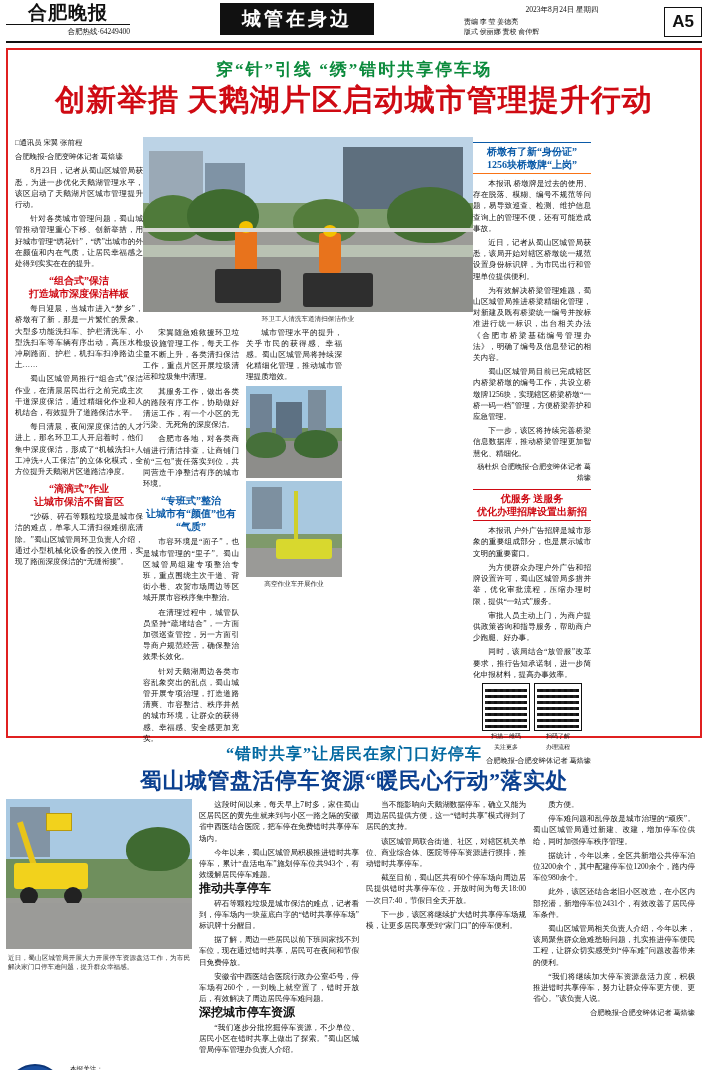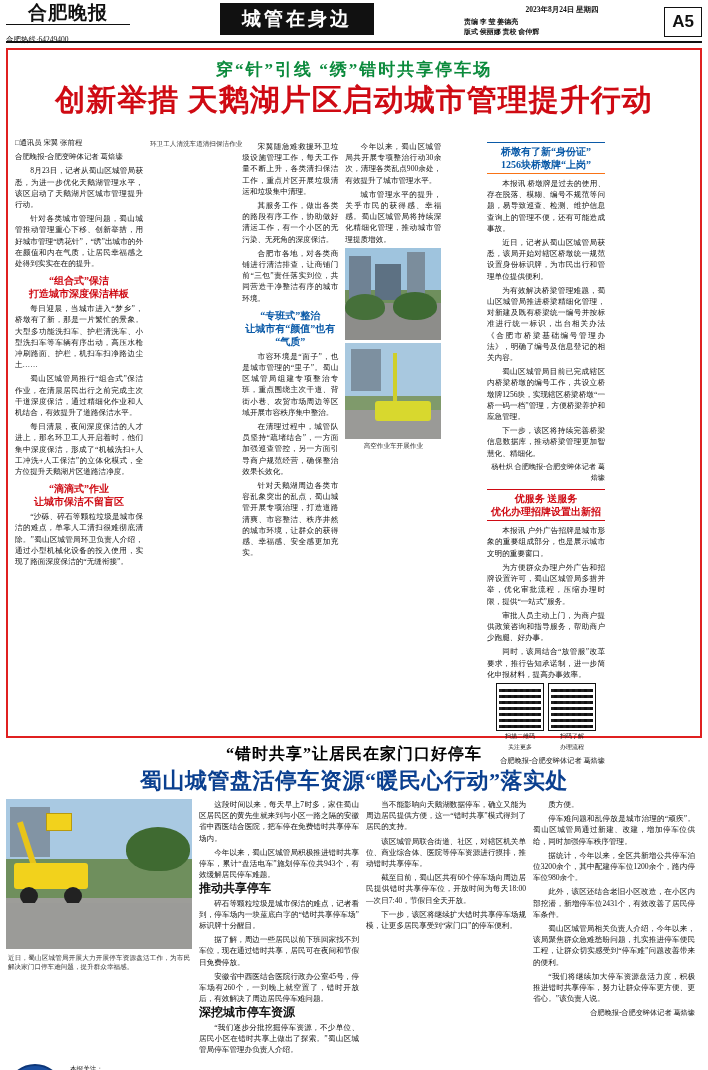--- a/index.html
+++ b/index.html
@@ -15,31 +15,31 @@
 
   
   .masthead { display:flex; align-items:stretch; height:40px; padding:3px 6px 0 6px; }
   .logo-box { width:124px; }
   .logo-title {
     font-family:"Liberation Serif", serif;
     font-weight:bold; font-size:19px; letter-spacing:1px;
     border-bottom:1.5px solid #111; padding-bottom:1px; line-height:20px;
     text-align:center;
   }
-  .logo-sub { font-size:7.5px; margin-top:10px; text-align:left; letter-spacing:0; }
+  .logo-sub { font-size:7.5px; margin-top:2px; text-align:right; letter-spacing:0; }
   .head-banner {
     flex:1; display:flex; align-items:flex-start; justify-content:center;
     margin:0 6px;
   }
   .head-banner .band {
     background:#111; color:#fff; font-weight:bold; font-size:19px;
     letter-spacing:3px; padding:3px 22px;
     font-family:"Liberation Sans", sans-serif;
   }
-  .head-right { width:196px; font-size:7px; line-height:10px; text-align:left; padding-top:2px;font-weight:bold; }
+  .head-right { width:196px; font-size:7px; line-height:10px; text-align:left; padding-top:2px; }
   .head-right .date { text-align:center; font-size:7.5px; margin-bottom:2px; }
   .head-right .credits { display:flex; gap:8px; }
   .head-right .credits div { white-space:nowrap; }
   .page-no {
     width:38px; border:1px solid #111; margin-left:4px;
     display:flex; align-items:center; justify-content:center;
     font-weight:bold; font-size:17px; font-family:"Liberation Sans", sans-serif;
     height:30px; align-self:center;
   }
   .rule { height:2px; background:#111; margin:1px 6px 0 6px; }
@@ -51,26 +51,26 @@
   }
   .kicker {
     text-align:center; font-size:17px; font-weight:bold; color:#0b8a3c;
     letter-spacing:2px; margin:2px 0 2px 0;
   }
   .headline {
     text-align:center; font-size:30px; font-weight:bold; color:#cf0a13;
     letter-spacing:1px; line-height:34px; margin-bottom:5px;
     font-family:"Liberation Serif", serif;
   }
-  .cols { display:flex; gap:7px; height:610px;margin-top:20px; }
+  .cols { display:flex; gap:0; height:610px;margin-top:20px; }
   .col { font-size:7.6px; line-height:11.2px; text-align:justify; }
   .col p { margin:0 0 3px 0; text-indent:2em; }
   .col .byline { text-indent:0; font-size:7.4px; }
   .col-1 { width:128px; }
-  .col-mid { width:330px; display:flex; flex-direction:row; }
+  .col-mid { width:330px; display:flex; flex-direction:column; }
   .col-2 { width:96px; }
   .col-3 { width:96px; }
   .col-r { width:118px; }
 
   .subhead {
     text-align:center; font-weight:bold; font-size:10px; color:#0a5aa8;
     margin:5px 0 3px 0; line-height:13px;
   }
   .subhead.red { color:#cf0a13; }
   .subhead-box {
@@ -104,21 +104,21 @@
   .qr { width:46px; height:46px; background:
       repeating-linear-gradient(0deg,#111 0 3px,#fff 3px 6px),
       repeating-linear-gradient(90deg,#111 0 3px,transparent 3px 6px);
       background-blend-mode:screen; border:2px solid #fff; outline:1px solid #111;
   }
   .qr-row { display:flex; gap:6px; justify-content:center; margin-top:4px; }
   .qr-lab { font-size:6px; text-align:center; width:46px; margin-top:1px; }
 
   
   .bottom { margin:6px 6px 0 6px; position:relative; }
-  .b-kicker { text-align:center; font-size:16px; font-weight:bold; color:#000000; letter-spacing:1px; }
+  .b-kicker { text-align:center; font-size:16px; font-weight:bold; color:#0369a1; letter-spacing:1px; }
   .b-headline {
     text-align:center; font-size:22px; font-weight:bold; color:#0a3f8f;
     letter-spacing:0.5px; margin:3px 0 5px 0; line-height:26px;
   }
   .b-cols { display:flex; gap:7px; }
   .b-left { width:186px; }
   .b-col { width:160px; font-size:7.6px; line-height:11.2px; text-align:justify; }
   .b-col p { margin:0 0 3px 0; text-indent:2em; }
   .b-sub { font-weight:bold; font-size:12px; margin:4px 0 3px 0; text-indent:0 !important; }
   .ph-lift { height:150px; }
@@ -209,21 +209,20 @@
             <p>宋翼随急难救援环卫垃圾设施管理工作，每天工作量不断上升，各类清扫保洁工作，重点片区开展垃圾清运和垃圾集中清理。</p>
             <p>其服务工作，做出各类的路段有序工作，协助做好清运工作，有一个小区的无污染、无死角的深度保洁。</p>
             <p>合肥市各地，对各类商铺进行清洁排查，让商铺门前“三包”责任落实到位，共同营造干净整洁有序的城市环境。</p>
             <div class="subhead" style="white-space:pre-line">“专班式”整治
 让城市有“颜值”也有“气质”</div>
             <p>市容环境是“面子”，也是城市管理的“里子”。蜀山区城管局组建专项整治专班，重点围绕主次干道、背街小巷、农贸市场周边等区域开展市容秩序集中整治。</p>
             <p>在清理过程中，城管队员坚持“疏堵结合”，一方面加强巡查管控，另一方面引导商户规范经营，确保整治效果长效化。</p>
             <p>针对天鹅湖周边各类市容乱象突出的乱点，蜀山城管开展专项治理，打造道路清爽、市容整洁、秩序井然的城市环境，让群众的获得感、幸福感、安全感更加充实。</p>
           </div>
           <div class="col col-3">
-            <p>今年以来，蜀山区城管局共开展专项整治行动30余次，清理各类乱点900余处，有效提升了城市管理水平。</p>
             <p>城市管理水平的提升，关乎市民的获得感、幸福感。蜀山区城管局将持续深化精细化管理，推动城市管理提质增效。</p>
             <div class="photo scene-city" style="height:92px;margin:3px 0">
               <div class="bld" style="left:4px;top:8px;width:22px;height:44px;background:#6f8294"></div>
               <div class="bld" style="left:30px;top:16px;width:26px;height:36px;background:#5d7183"></div>
               <div class="bld" style="left:62px;top:4px;width:18px;height:48px;background:#7b8d9c"></div>
               <div class="tree" style="left:0;top:46px;width:40px;height:26px;background:#46703a"></div>
               <div class="tree" style="left:48px;top:44px;width:44px;height:28px;background:#3e6a33"></div>
             </div>
             <div class="photo scene-crane" style="height:96px">
               <div class="bld" style="left:6px;top:6px;width:30px;height:42px;background:#7d90a0"></div>

